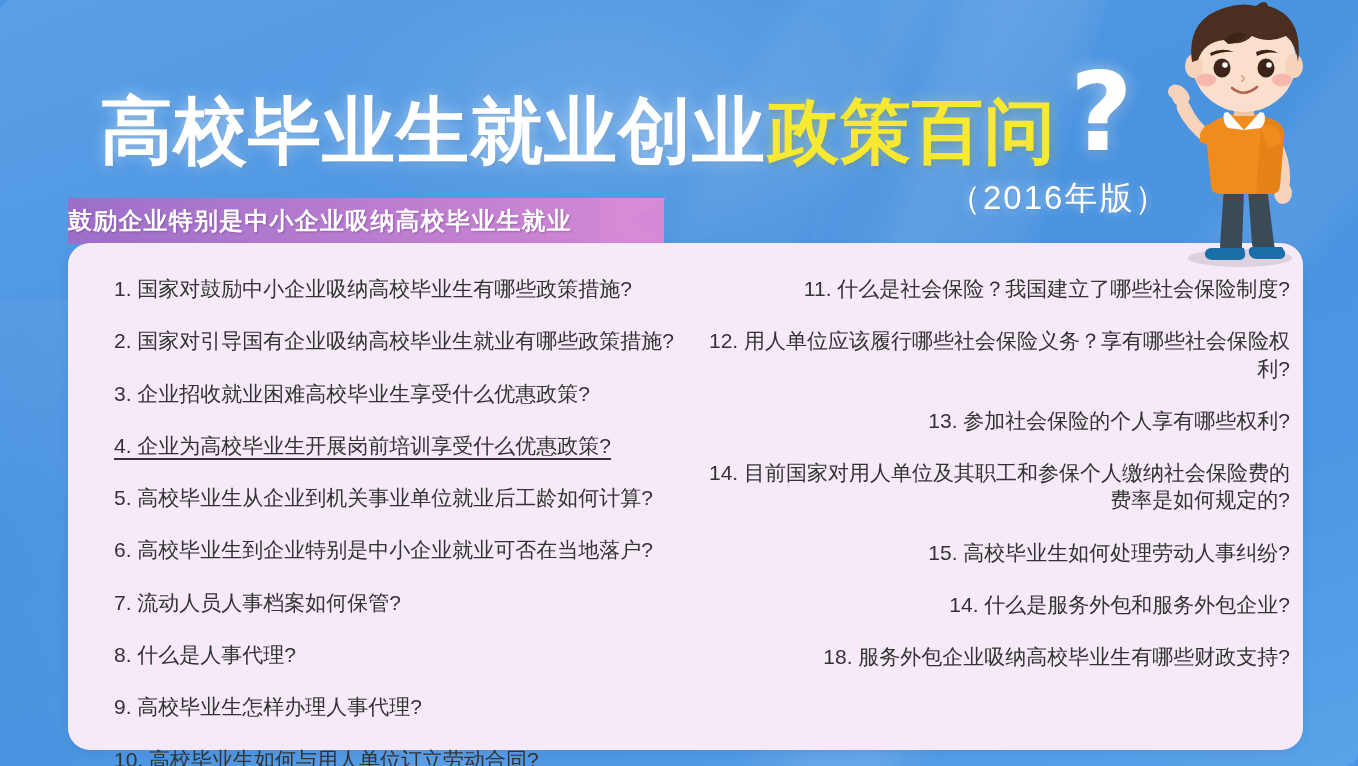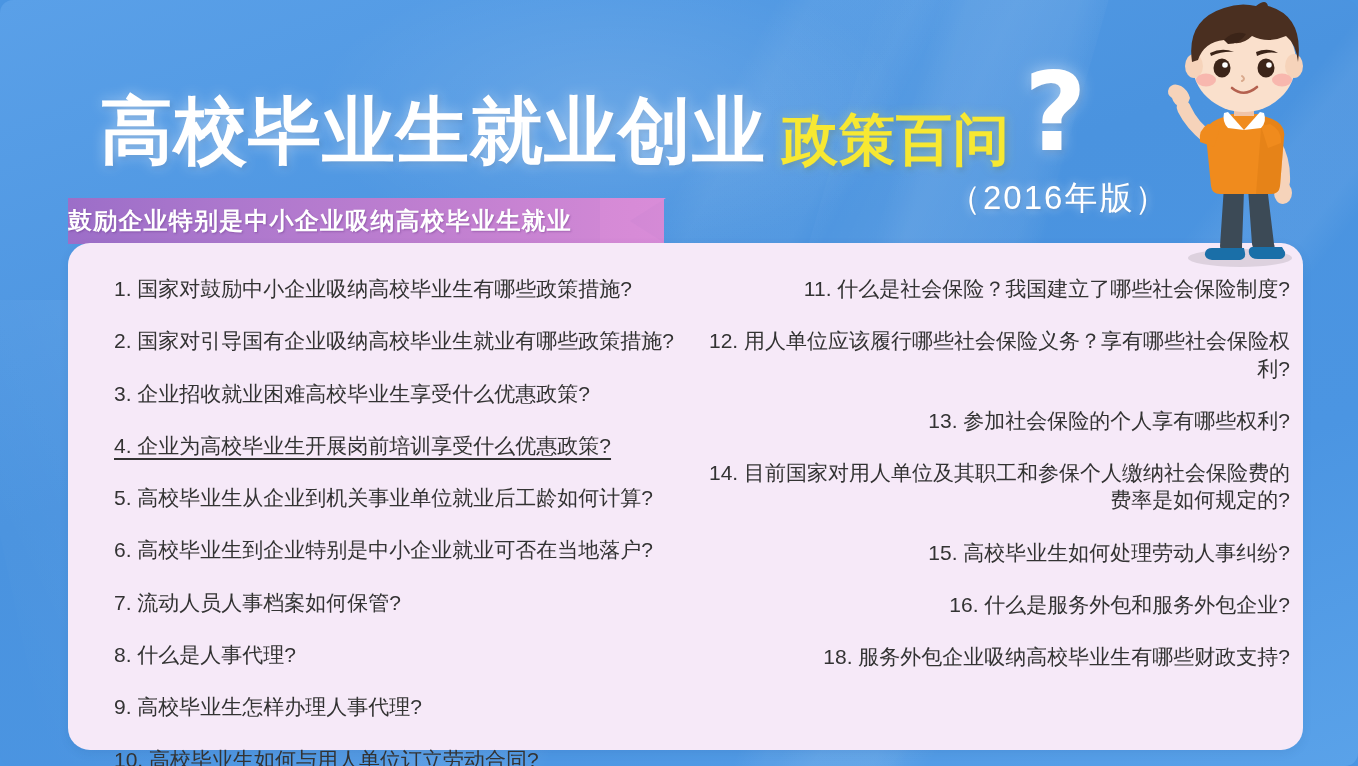--- a/index.html
+++ b/index.html
@@ -53,22 +53,22 @@
     font-size:73px;
     line-height:1;
     letter-spacing:1px;
   }
   .title-main {
     color:#ffffff;
     text-shadow:0 0 14px rgba(255,255,255,0.45), 2px 2px 4px rgba(20,60,110,0.18);
   }
   .title-accent {
     color:#f7e832;
-    font-size:56px;
-    margin-left:16px;
+    font-size:71px;
+    margin-left:2px;
     text-shadow:0 0 12px rgba(255,240,90,0.35), 2px 3px 5px rgba(20,60,110,0.20);
   }
   .title-qmark {
     color:#ffffff;
     font-family:"DejaVu Sans","Liberation Sans",sans-serif;
     font-weight:bold;
     font-size:108px;
     line-height:0.95;
     margin-left:14px;
     margin-bottom:2px;
@@ -186,21 +186,21 @@
           <div class="q-item">8. 什么是人事代理?</div>
           <div class="q-item">9. 高校毕业生怎样办理人事代理?</div>
           <div class="q-item">10. 高校毕业生如何与用人单位订立劳动合同?</div>
         </div>
       <div class="col col-right" id="col-right">
           <div class="q-item">11. 什么是社会保险？我国建立了哪些社会保险制度?</div>
           <div class="q-item">12. 用人单位应该履行哪些社会保险义务？享有哪些社会保险权利?</div>
           <div class="q-item">13. 参加社会保险的个人享有哪些权利?</div>
           <div class="q-item">14. 目前国家对用人单位及其职工和参保个人缴纳社会保险费的费率是如何规定的?</div>
           <div class="q-item">15. 高校毕业生如何处理劳动人事纠纷?</div>
-          <div class="q-item">16. 什么是服务外包和服务外包企业?</div>
+          <div class="q-item">14. 什么是服务外包和服务外包企业?</div>
           <div class="q-item">18. 服务外包企业吸纳高校毕业生有哪些财政支持?</div>
         </div>
 
     </div>
   </div>
 
   <div class="mascot">
     <svg width="230" height="270" viewBox="0 0 230 270" xmlns="http://www.w3.org/2000/svg">
 
       <ellipse cx="112" cy="258" rx="52" ry="9" fill="#000000" opacity="0.10"></ellipse>

